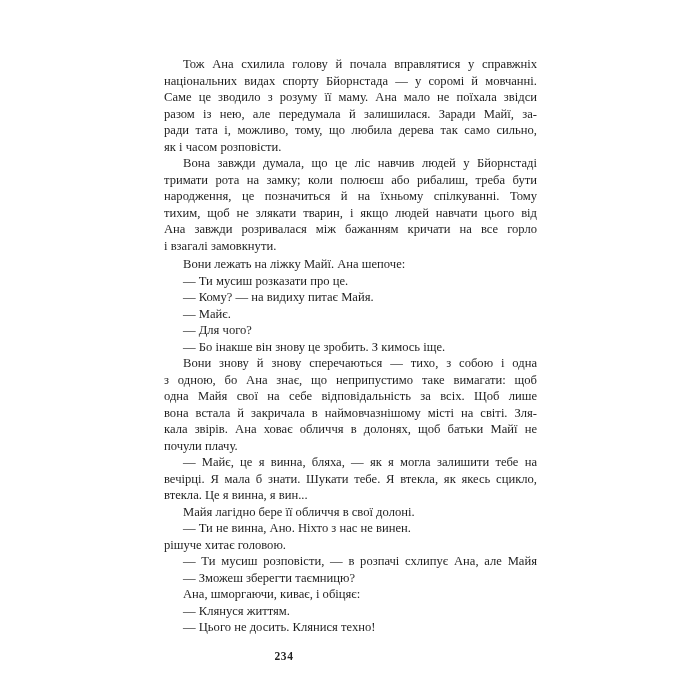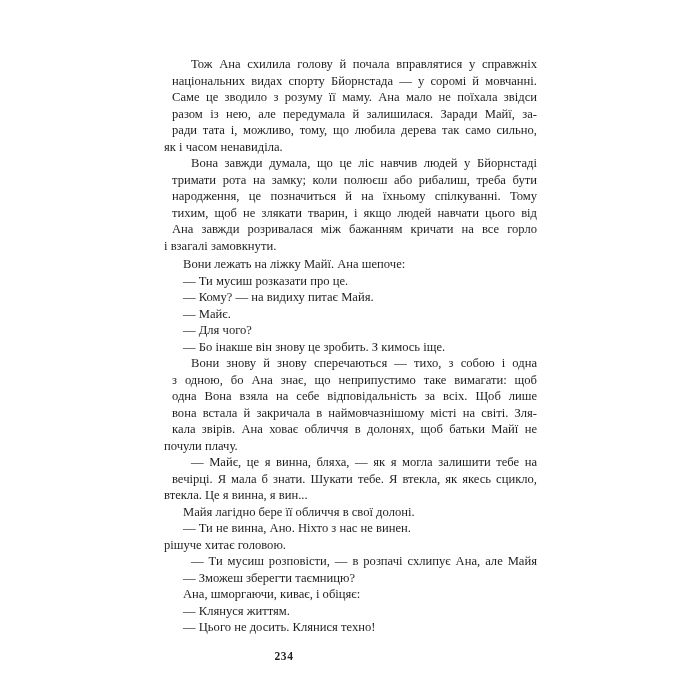--- a/index.html
+++ b/index.html
@@ -29,21 +29,20 @@
   .para.break { margin-top: 2px; }
   .line {
     white-space: normal;
     text-align: left;
   }
   .line.first { padding-left: 19px; }
   
   .line.j {
     text-align: justify;
     text-align-last: justify;
-    margin-left: 8px;
   }
   .page-number {
     position: absolute;
     left: 0;
     top: 650px;
     width: 568px;
     text-align: center;
     font-size: 11.5px;
     font-weight: 700;
     letter-spacing: 0.6px;
@@ -54,21 +53,21 @@
 <body>
 
 <div class="page">
   <div class="text-block" id="text-block">
       <div class="para body">
         <div class="line first j">Тож Ана схилила голову й почала вправлятися у справжніх</div>
         <div class="line j">національних видах спорту Бйорнстада — у соромі й мовчанні.</div>
         <div class="line j">Саме це зводило з розуму її маму. Ана мало не поїхала звідси</div>
         <div class="line j">разом із нею, але передумала й залишилася. Заради Майї, за-</div>
         <div class="line j">ради тата і, можливо, тому, що любила дерева так само сильно,</div>
-        <div class="line">як і часом ненавиділа.</div>
+        <div class="line">як і часом розповісти.</div>
       </div>
       <div class="para body">
         <div class="line first j">Вона завжди думала, що це ліс навчив людей у Бйорнстаді</div>
         <div class="line j">тримати рота на замку; коли полюєш або рибалиш, треба бути</div>
         <div class="line j">народження, це позначиться й на їхньому спілкуванні. Тому</div>
         <div class="line j">тихим, щоб не злякати тварин, і якщо людей навчати цього від</div>
         <div class="line j">Ана завжди розривалася між бажанням кричати на все горло</div>
         <div class="line">і взагалі замовкнути.</div>
       </div>
       <div class="para body break">
@@ -85,21 +84,21 @@
       </div>
       <div class="para dialogue">
         <div class="line first">— Для чого?</div>
       </div>
       <div class="para dialogue">
         <div class="line first">— Бо інакше він знову це зробить. З кимось іще.</div>
       </div>
       <div class="para body">
         <div class="line first j">Вони знову й знову сперечаються — тихо, з собою і одна</div>
         <div class="line j">з одною, бо Ана знає, що неприпустимо таке вимагати: щоб</div>
-        <div class="line j">одна Вона взяла на себе відповідальність за всіх. Щоб лише</div>
+        <div class="line j">одна Майя свої на себе відповідальність за всіх. Щоб лише</div>
         <div class="line j">вона встала й закричала в наймовчазнішому місті на світі. Зля-</div>
         <div class="line j">кала звірів. Ана ховає обличчя в долонях, щоб батьки Майї не</div>
         <div class="line">почули плачу.</div>
       </div>
       <div class="para dialogue">
         <div class="line first j">— Майє, це я винна, бляха, — як я могла залишити тебе на</div>
         <div class="line j">вечірці. Я мала б знати. Шукати тебе. Я втекла, як якесь сцикло,</div>
         <div class="line">втекла. Це я винна, я вин...</div>
       </div>
       <div class="para body">

